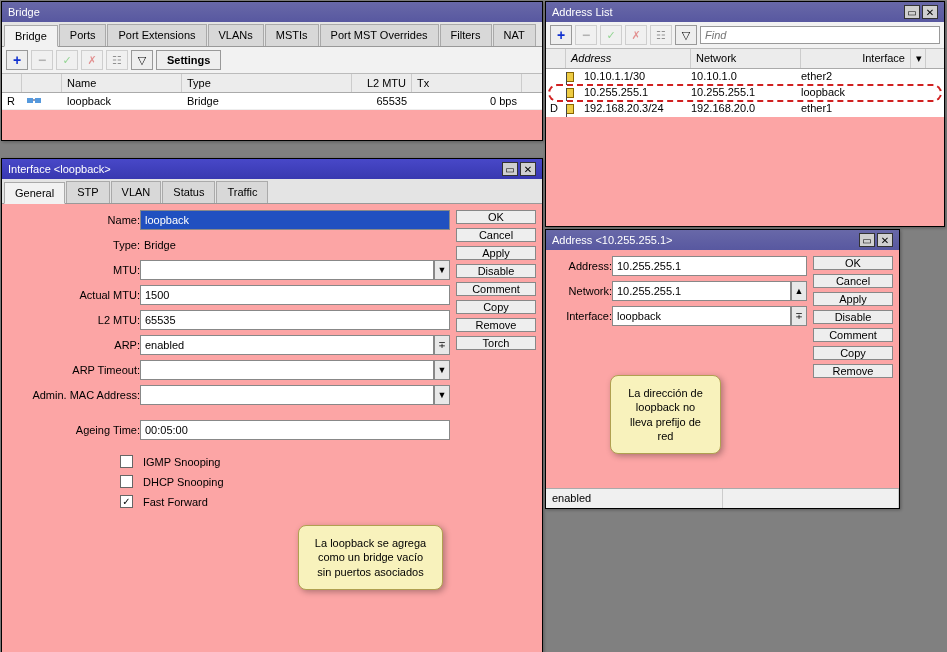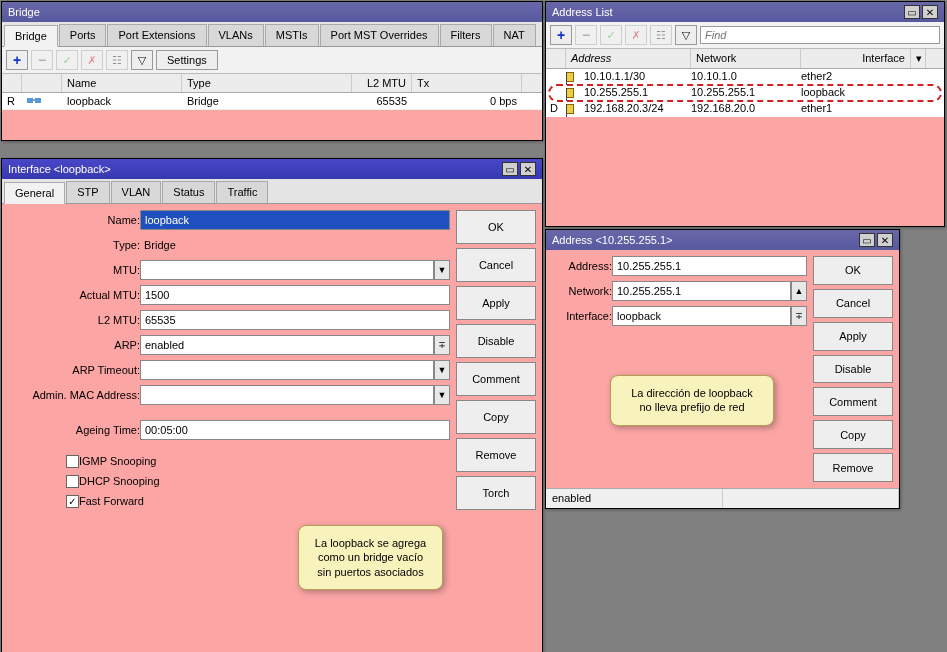--- a/index.html
+++ b/index.html
@@ -15,21 +15,21 @@
 .tab { padding: 4px 10px; background: #d8d8d8; border: 1px solid #aaa; border-bottom: none; margin-right: 1px; cursor: pointer; }
 .tab.active { background: #f2f2f2; border-bottom: 1px solid #f2f2f2; position: relative; top: 1px; }
 
 .toolbar { display: flex; gap: 3px; padding: 3px 4px; background: #f2f2f2; border-bottom: 1px solid #bbb; align-items: center; }
 .tbtn { width: 22px; height: 20px; border: 1px solid #999; background: #eee; display: flex; align-items: center; justify-content: center; cursor: pointer; }
 .tbtn.disabled { opacity: 0.4; }
 .tbtn-plus { color: #1030d0; font-weight: bold; font-size: 14px; }
 .tbtn-minus { color: #555; font-weight: bold; font-size: 14px; }
 .tbtn-check { color: #0a0; font-size: 11px; }
 .tbtn-x { color: #c00; font-size: 11px; }
-.settings-btn { height: 20px; padding: 0 10px; border: 1px solid #999; background: #eee; cursor: pointer; }
+.settings-btn { height: 20px; padding: 0 10px; border: 1px solid #999; background: #eee; cursor: pointer; font-weight: bold; }
 
 .grid-header { display: flex; background: #ececec; border-bottom: 1px solid #aaa; }
 .grid-header .col { padding: 3px 5px; border-right: 1px solid #ccc; background: #ececec; }
 .grid-body { background: #fff; }
 .grid-row { display: flex; border-bottom: 1px solid #eee; }
 .grid-row .cell { padding: 2px 5px; }
 
 
 #win-bridge { left: 1px; top: 1px; width: 542px; height: 140px; }
 #win-bridge .grid-header .c0 { width: 20px; }
@@ -43,23 +43,23 @@
 #win-interface { left: 1px; top: 158px; width: 542px; height: 510px; }
 #win-interface .titlebar { background: linear-gradient(to bottom, #4848c8, #3838b0); }
 .if-body { display: flex; padding: 6px; gap: 6px; height: calc(100% - 60px); }
 .if-left { flex: 1; }
 .if-right { width: 80px; display: flex; flex-direction: column; gap: 4px; }
 .form-row { display: flex; align-items: center; margin-bottom: 5px; }
 .form-label { width: 132px; text-align: right; padding-right: 0; }
 .form-input { flex: 1; height: 20px; border: 1px solid #888; background: #fff; padding: 0 4px; }
 .form-input.selected { background: #2050c0; color: #fff; }
 .form-arrow { width: 16px; height: 20px; border: 1px solid #888; background: #e8e8e8; display: flex; align-items: center; justify-content: center; cursor: pointer; font-size: 9px; }
-.checkbox-row { margin-left: 58px; display: flex; align-items: flex-start; gap: 0; margin-bottom: 7px; }
+.checkbox-row { margin-left: 112px; display: flex; align-items: center; gap: 10px; margin-bottom: 7px; }
 .chk { width: 13px; height: 13px; border: 1px solid #666; background: #fff; display: flex; align-items: center; justify-content: center; font-size: 10px; }
-.side-btn { height: 34px; border: 1px solid #888; background: #eee; cursor: pointer; text-align: center; }
+.side-btn { height: 14px; border: 1px solid #888; background: #eee; cursor: pointer; text-align: center; }
 .statusbar { display: flex; border-top: 1px solid #aaa; background: #f0f0f0; height: 20px; }
 .statusbar .cell { padding: 3px 6px; border-right: 1px solid #ccc; flex: 1; }
 .slave { color: #aaa; font-style: italic; }
 
 
 #win-addrlist { left: 545px; top: 1px; width: 400px; height: 226px; }
 #win-addrlist .toolbar input { flex: 1; height: 18px; border: 1px solid #999; padding: 0 4px; color: #888; font-style: italic; margin-left: auto; width: 70px; }
 #win-addrlist .grid-header .c0 { width: 20px; }
 #win-addrlist .grid-header .c1 { width: 125px; font-style: italic; }
 #win-addrlist .grid-header .c2 { width: 110px; }
@@ -311,21 +311,21 @@
     </div>
   </div>
   <div class="statusbar" data-name="address-statusbar">
     <div class="cell" data-name="status-enabled">enabled</div>
     <div class="cell"></div>
   </div>
 </div>
 
 <div class="callout" style="left:297px; top:662px; width:140px" data-name="callout-bridge">La loopback se agrega como un bridge vacío sin puertos asociados</div>
 
-<div class="callout" style="left:610px; top:375px; width:164px" data-name="callout-address">La dirección de loopback no lleva prefijo de red</div>
+<div class="callout" style="left:610px; top:375px; width:111px" data-name="callout-address">La dirección de loopback no lleva prefijo de red</div>
 
 <style>
 
 .callout:nth-of-type(1){ left:300px; top:670px; display:none }
 </style>
 
 <style>
 [data-name="callout-bridge"]{left:298px !important; top:667px !important;}
 [data-name="callout-bridge"]{top:525px !important; left:298px !important; width:145px !important}
 </style>

